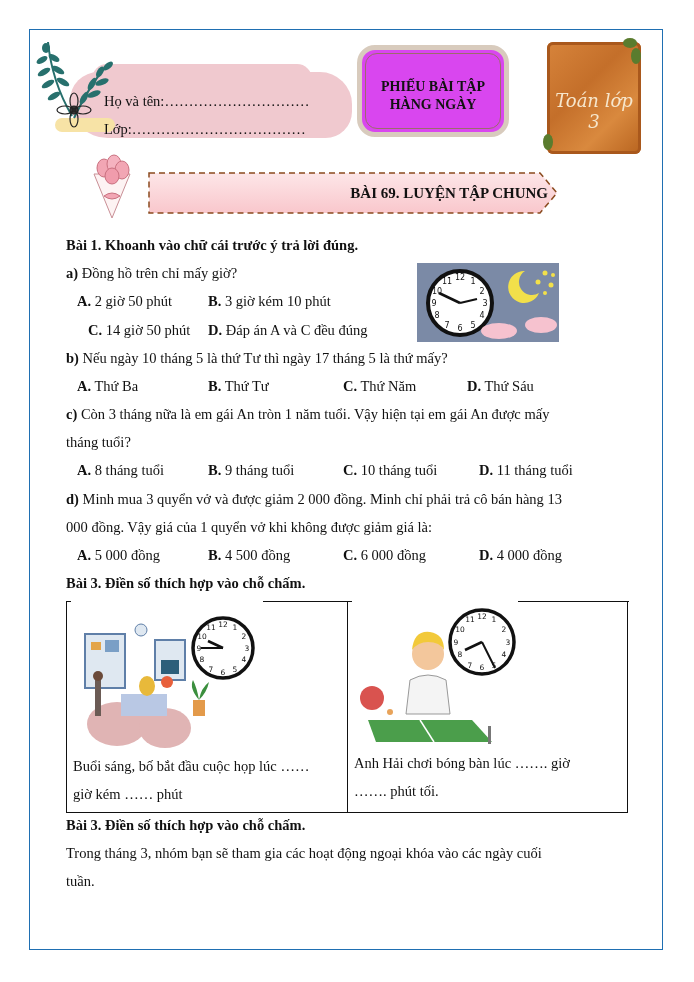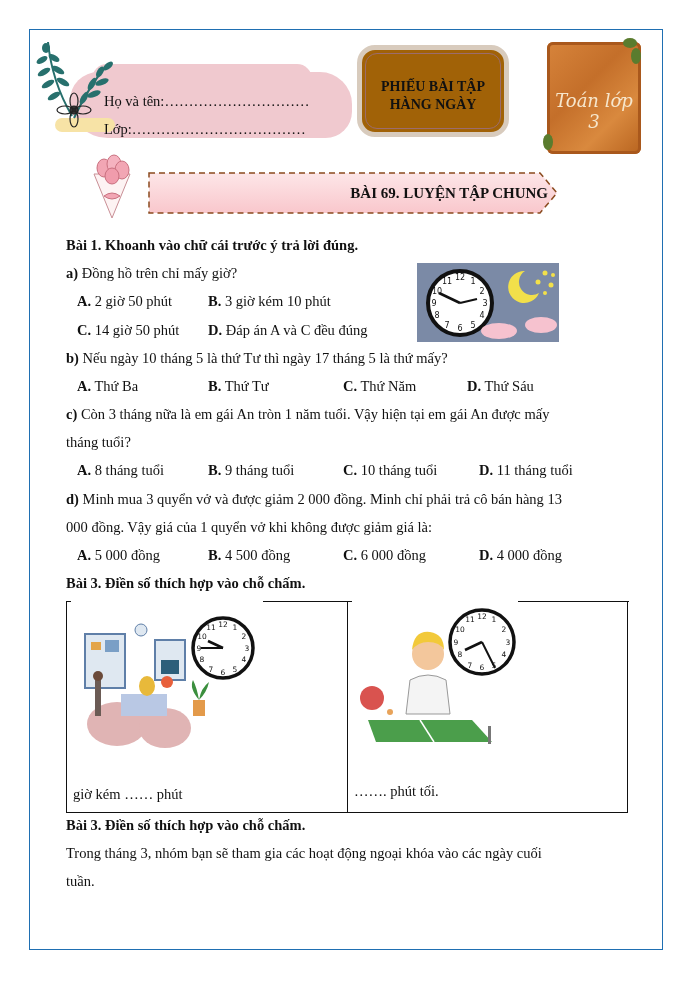--- a/index.html
+++ b/index.html
@@ -6,21 +6,21 @@
   body{width:694px;height:982px;position:relative;overflow:hidden;font-family:"Liberation Serif","DejaVu Serif",serif;color:#111;}
   .page{position:absolute;left:29px;top:29px;width:634px;height:921px;border:1.5px solid #1f6fb2;box-sizing:border-box;}
   .abs{position:absolute;}
   .t{font-size:14.5px;line-height:20px;white-space:nowrap;}
   b{font-weight:bold;}
   
   .pinkblob{position:absolute;left:70px;top:72px;width:282px;height:66px;background:#f0c9cf;border-radius:30px 34px 28px 40px;}
   .pinkblob2{position:absolute;left:92px;top:64px;width:220px;height:30px;background:#f0c9cf;border-radius:20px;}
   .yellowsmear{position:absolute;left:55px;top:118px;width:60px;height:14px;background:#f7e3a6;border-radius:8px;}
   
-  .titlecard{position:absolute;left:357px;top:45px;width:152px;height:92px;background:#a16207;border:5px solid #d8cbbd;border-radius:18px;box-sizing:border-box;}
+  .titlecard{position:absolute;left:357px;top:45px;width:152px;height:92px;background:#d946ef;border:5px solid #d8cbbd;border-radius:18px;box-sizing:border-box;}
   .titlecard .inner{position:absolute;inset:3px;border:1px solid #9c6c6c;border-radius:12px;}
   .titlecard .txt{position:absolute;left:0;right:0;top:28px;text-align:center;font-weight:bold;font-size:14px;line-height:18px;}
   
   .board{position:absolute;left:547px;top:42px;width:94px;height:112px;background:linear-gradient(135deg,#d7843b 0%,#c46f2a 40%,#d9893e 70%,#b8641f 100%);border-radius:6px;box-shadow:inset 0 0 0 3px #a9581c;}
   .board .bt{position:absolute;left:0;right:0;top:48px;text-align:center;color:#f6e6cc;font-style:italic;font-size:18px;font-family:"DejaVu Serif",serif;}
   .vine{position:absolute;background:#5a7c2e;border-radius:50%;}
   
   .banner{position:absolute;left:148px;top:172px;width:410px;height:42px;}
   .bouquet{position:absolute;left:88px;top:152px;width:48px;height:70px;}
   
@@ -100,21 +100,21 @@
   </defs>
   <path d="M1 1 L392 1 L409 21 L392 41 L1 41 Z" fill="url(#bg)" stroke="#8a4a1e" stroke-width="1.5" stroke-dasharray="6 4"></path>
 </svg>
 <div class="abs" style="left:148px;top:172px;width:400px;height:42px;line-height:42px;text-align:right;font-weight:bold;font-size:15px;">BÀI 69. LUYỆN TẬP CHUNG</div>
 
 <div class="abs t" style="left:66px;top:235px;font-weight:bold;">Bài 1. Khoanh vào chữ cái trước ý trả lời đúng.</div>
 
 <div class="abs t" style="left:66px;top:263px;"><b>a)</b> <span>Đồng hồ trên chỉ mấy giờ?</span></div>
 <div class="abs t" style="left:77px;top:291px;"><b>A.</b> <span>2 giờ 50 phút</span></div>
 <div class="abs t" style="left:208px;top:291px;"><b>B.</b> <span>3 giờ kém 10 phút</span></div>
-<div class="abs t" style="left:77px;top:320px;"><b>C.</b> <span>14 giờ 50 phút</span></div>
+<div class="abs t" style="left:88px;top:320px;"><b>C.</b> <span>14 giờ 50 phút</span></div>
 <div class="abs t" style="left:208px;top:320px;"><b>D.</b> <span>Đáp án A và C đều đúng</span></div>
 
 <div class="clockpic">
   <svg width="142" height="79" viewBox="0 0 142 79">
     <circle cx="43" cy="40" r="32" fill="#fff" stroke="#111" stroke-width="4"></circle>
     <g font-size="8" font-family="DejaVu Sans, sans-serif" fill="#111" text-anchor="middle">
       <text x="43" y="17">12</text>
         <text x="56" y="21">1</text>
         <text x="65" y="31">2</text>
       <text x="68" y="43">3</text>
@@ -194,20 +194,21 @@
       <text x="142" y="65">6</text>
         <text x="130" y="62">7</text>
         <text x="121" y="52">8</text>
       <text x="118" y="41">9</text>
         <text x="121" y="29">10</text>
         <text x="130" y="20">11</text>
     </g>
     <line x1="142" y1="38" x2="120" y2="38" stroke="#111" stroke-width="2"></line>
     <line x1="142" y1="38" x2="127" y2="31" stroke="#111" stroke-width="2.5"></line>
   </svg>
+  <div class="abs t" style="left:6px;top:154px;">Buổi sáng, bố bắt đầu cuộc họp lúc ……</div>
   <div class="abs t" style="left:6px;top:182px;">giờ kém …… phút</div>
 </div>
 
 <div class="cell" style="left:347px;top:601px;width:281px;height:212px;border-top-color:transparent;">
   <div class="abs" style="left:-1px;top:-1px;width:5px;border-top:1px solid #111;"></div>
   <div class="abs" style="left:170px;top:-1px;width:111px;border-top:1px solid #111;"></div>
   <svg class="abs" style="left:12px;top:4px" width="170" height="140">
     <circle cx="122" cy="36" r="32" fill="#fff" stroke="#111" stroke-width="3.5"></circle>
     <g font-size="7.5" font-family="DejaVu Sans, sans-serif" fill="#111" text-anchor="middle">
       <text x="122" y="13">12</text>
@@ -227,18 +228,19 @@
     <line x1="122" y1="36" x2="105" y2="44" stroke="#111" stroke-width="2.5"></line>
     <circle cx="68" cy="48" r="16" fill="#f3c79c"></circle>
     <path d="M52 44 q2 -20 18 -18 q14 2 14 18 q-4 -8 -16 -8 q-10 0 -16 8" fill="#f2c93a"></path>
     <path d="M50 74 q18 -10 36 0 l4 34 l-44 0 z" fill="#f4f4f4" stroke="#999"></path>
     <circle cx="12" cy="92" r="12" fill="#d9534f"></circle>
     <circle cx="30" cy="106" r="3" fill="#e8a35a"></circle>
     <path d="M8 114 L112 114 L132 136 L16 136 Z" fill="#4b9e4b"></path>
     <line x1="60" y1="114" x2="74" y2="136" stroke="#fff" stroke-width="1.5"></line>
     <rect x="128" y="120" width="3" height="18" fill="#777"></rect>
   </svg>
+  <div class="abs t" style="left:6px;top:151px;">Anh Hải chơi bóng bàn lúc ……. giờ</div>
   <div class="abs t" style="left:6px;top:179px;">……. phút tối.</div>
 </div>
 
 <div class="abs t" style="left:66px;top:815px;font-weight:bold;">Bài 3. Điền số thích hợp vào chỗ chấm.</div>
 <div class="abs t" style="left:66px;top:843px;">Trong tháng 3, nhóm bạn sẽ tham gia các hoạt động ngoại khóa vào các ngày cuối</div>
 <div class="abs t" style="left:66px;top:871px;">tuần.</div>
 
 </body></html>

